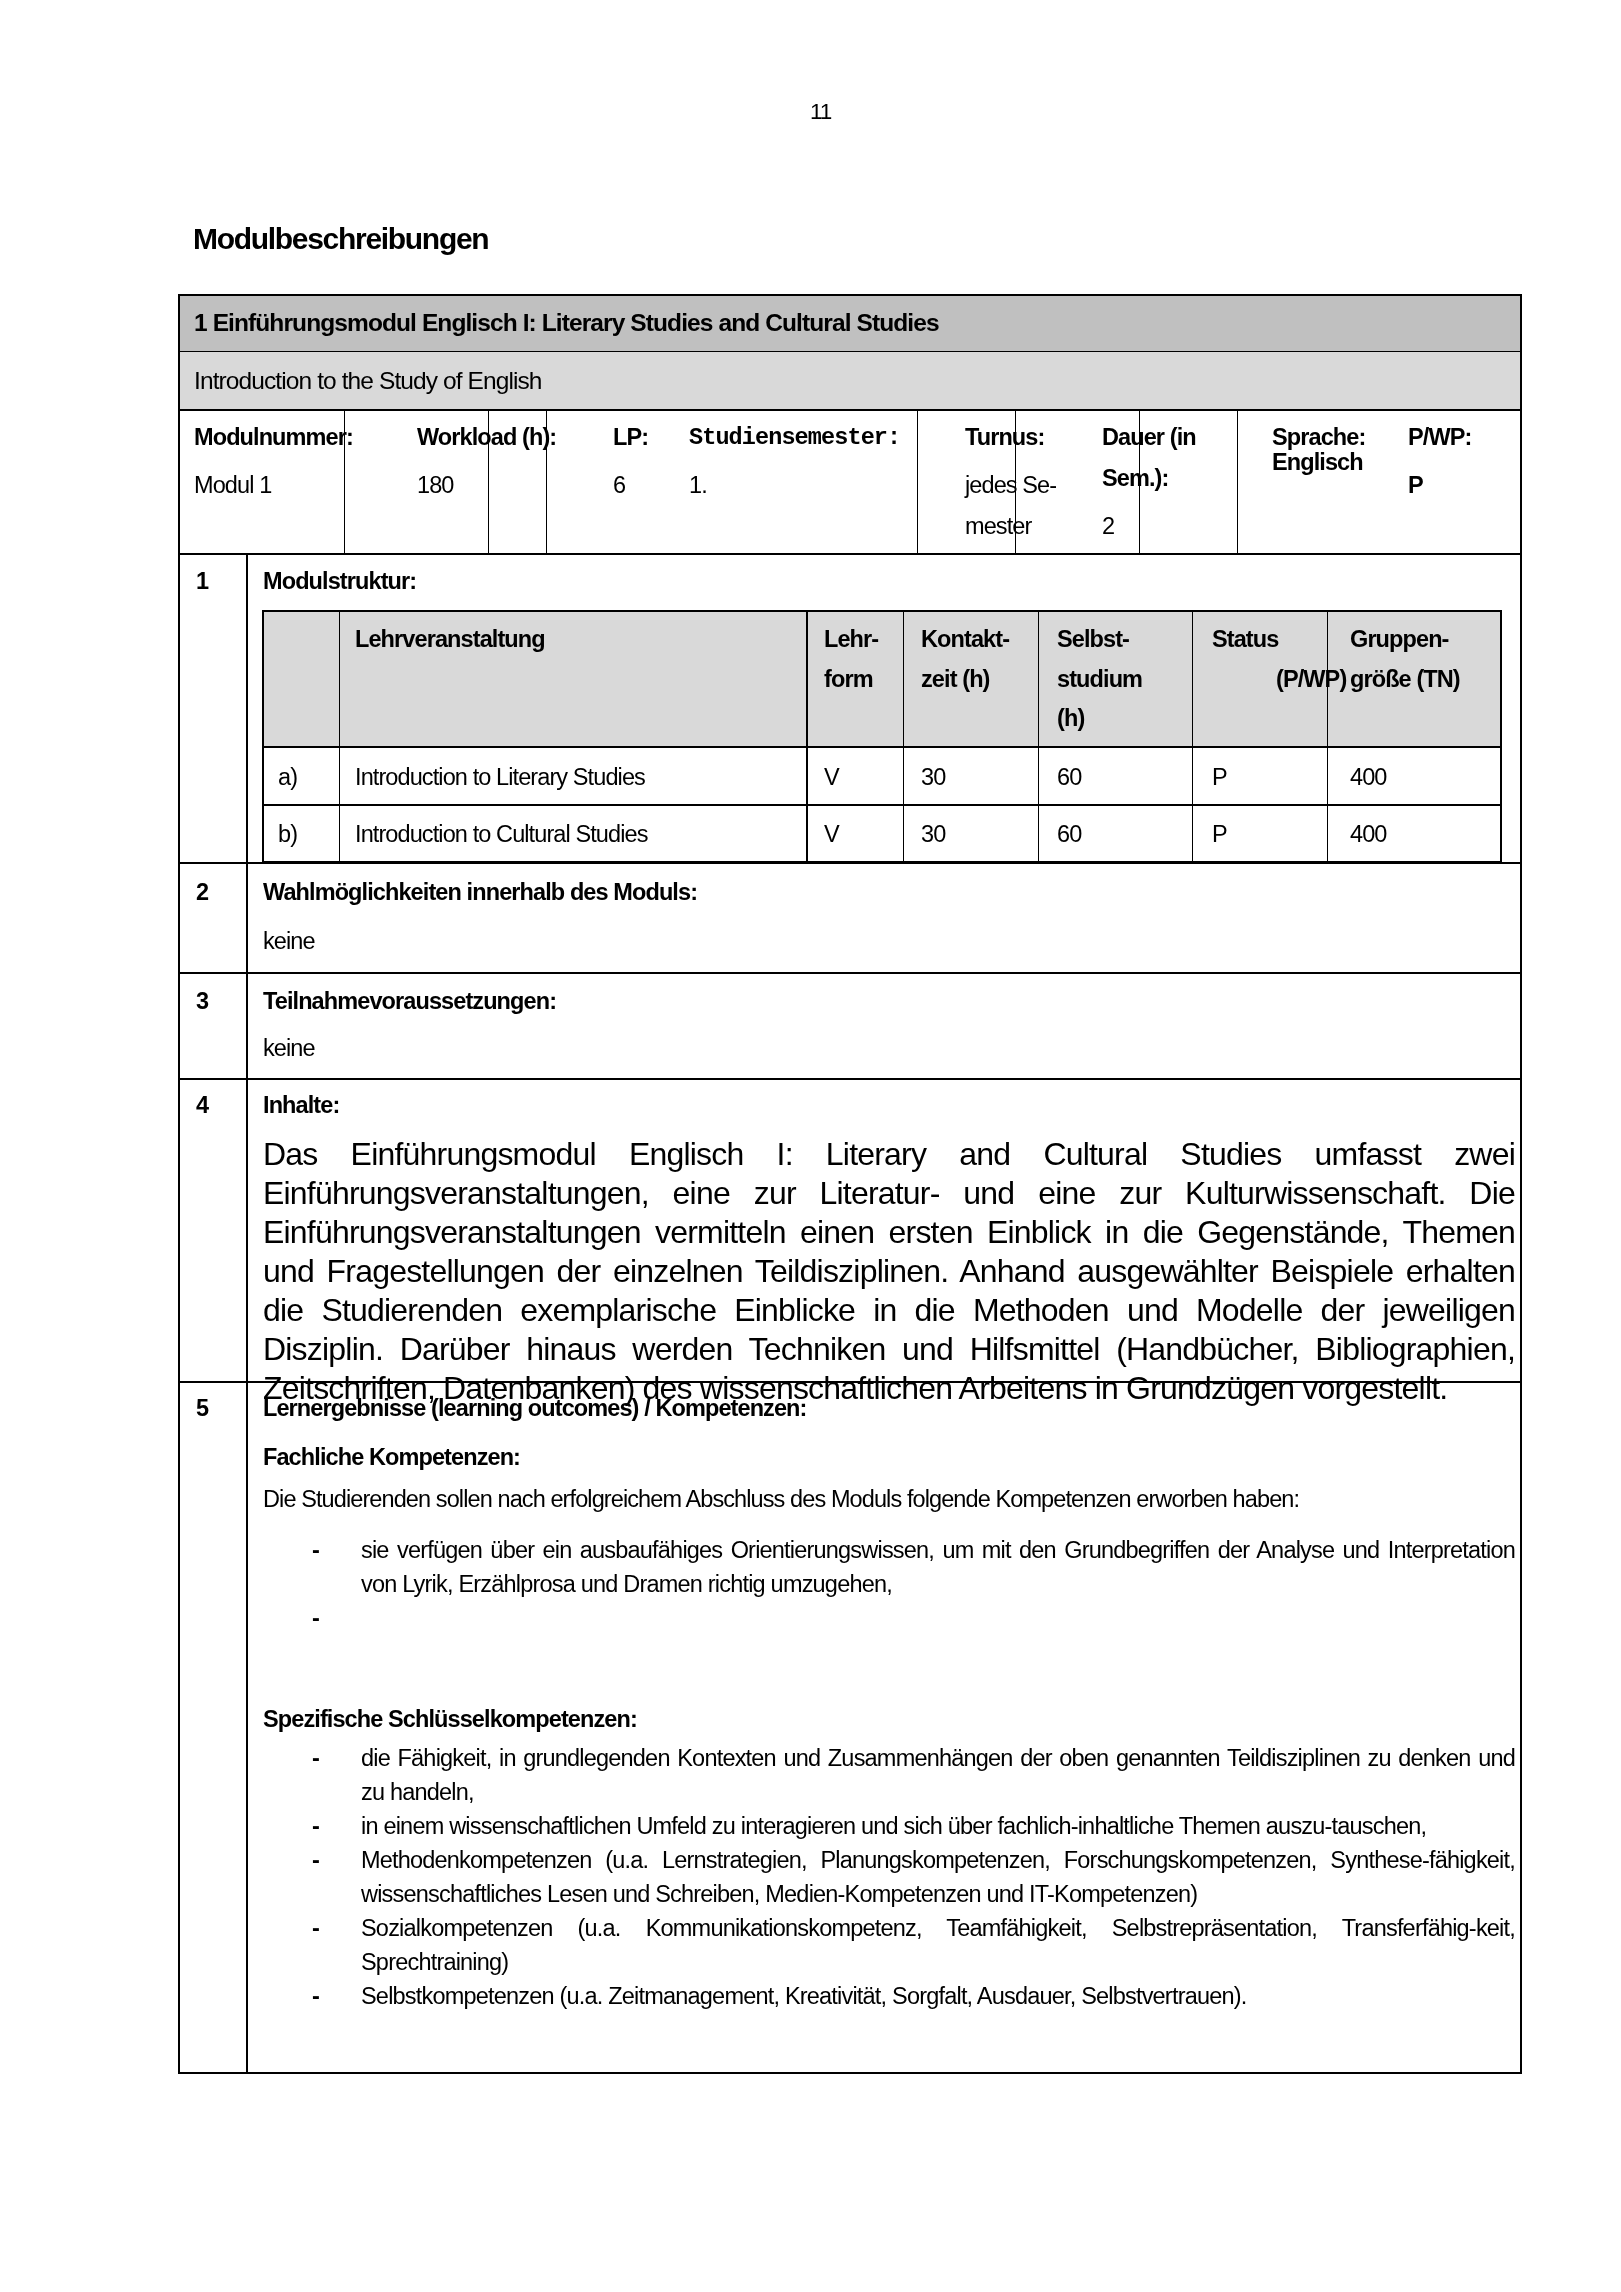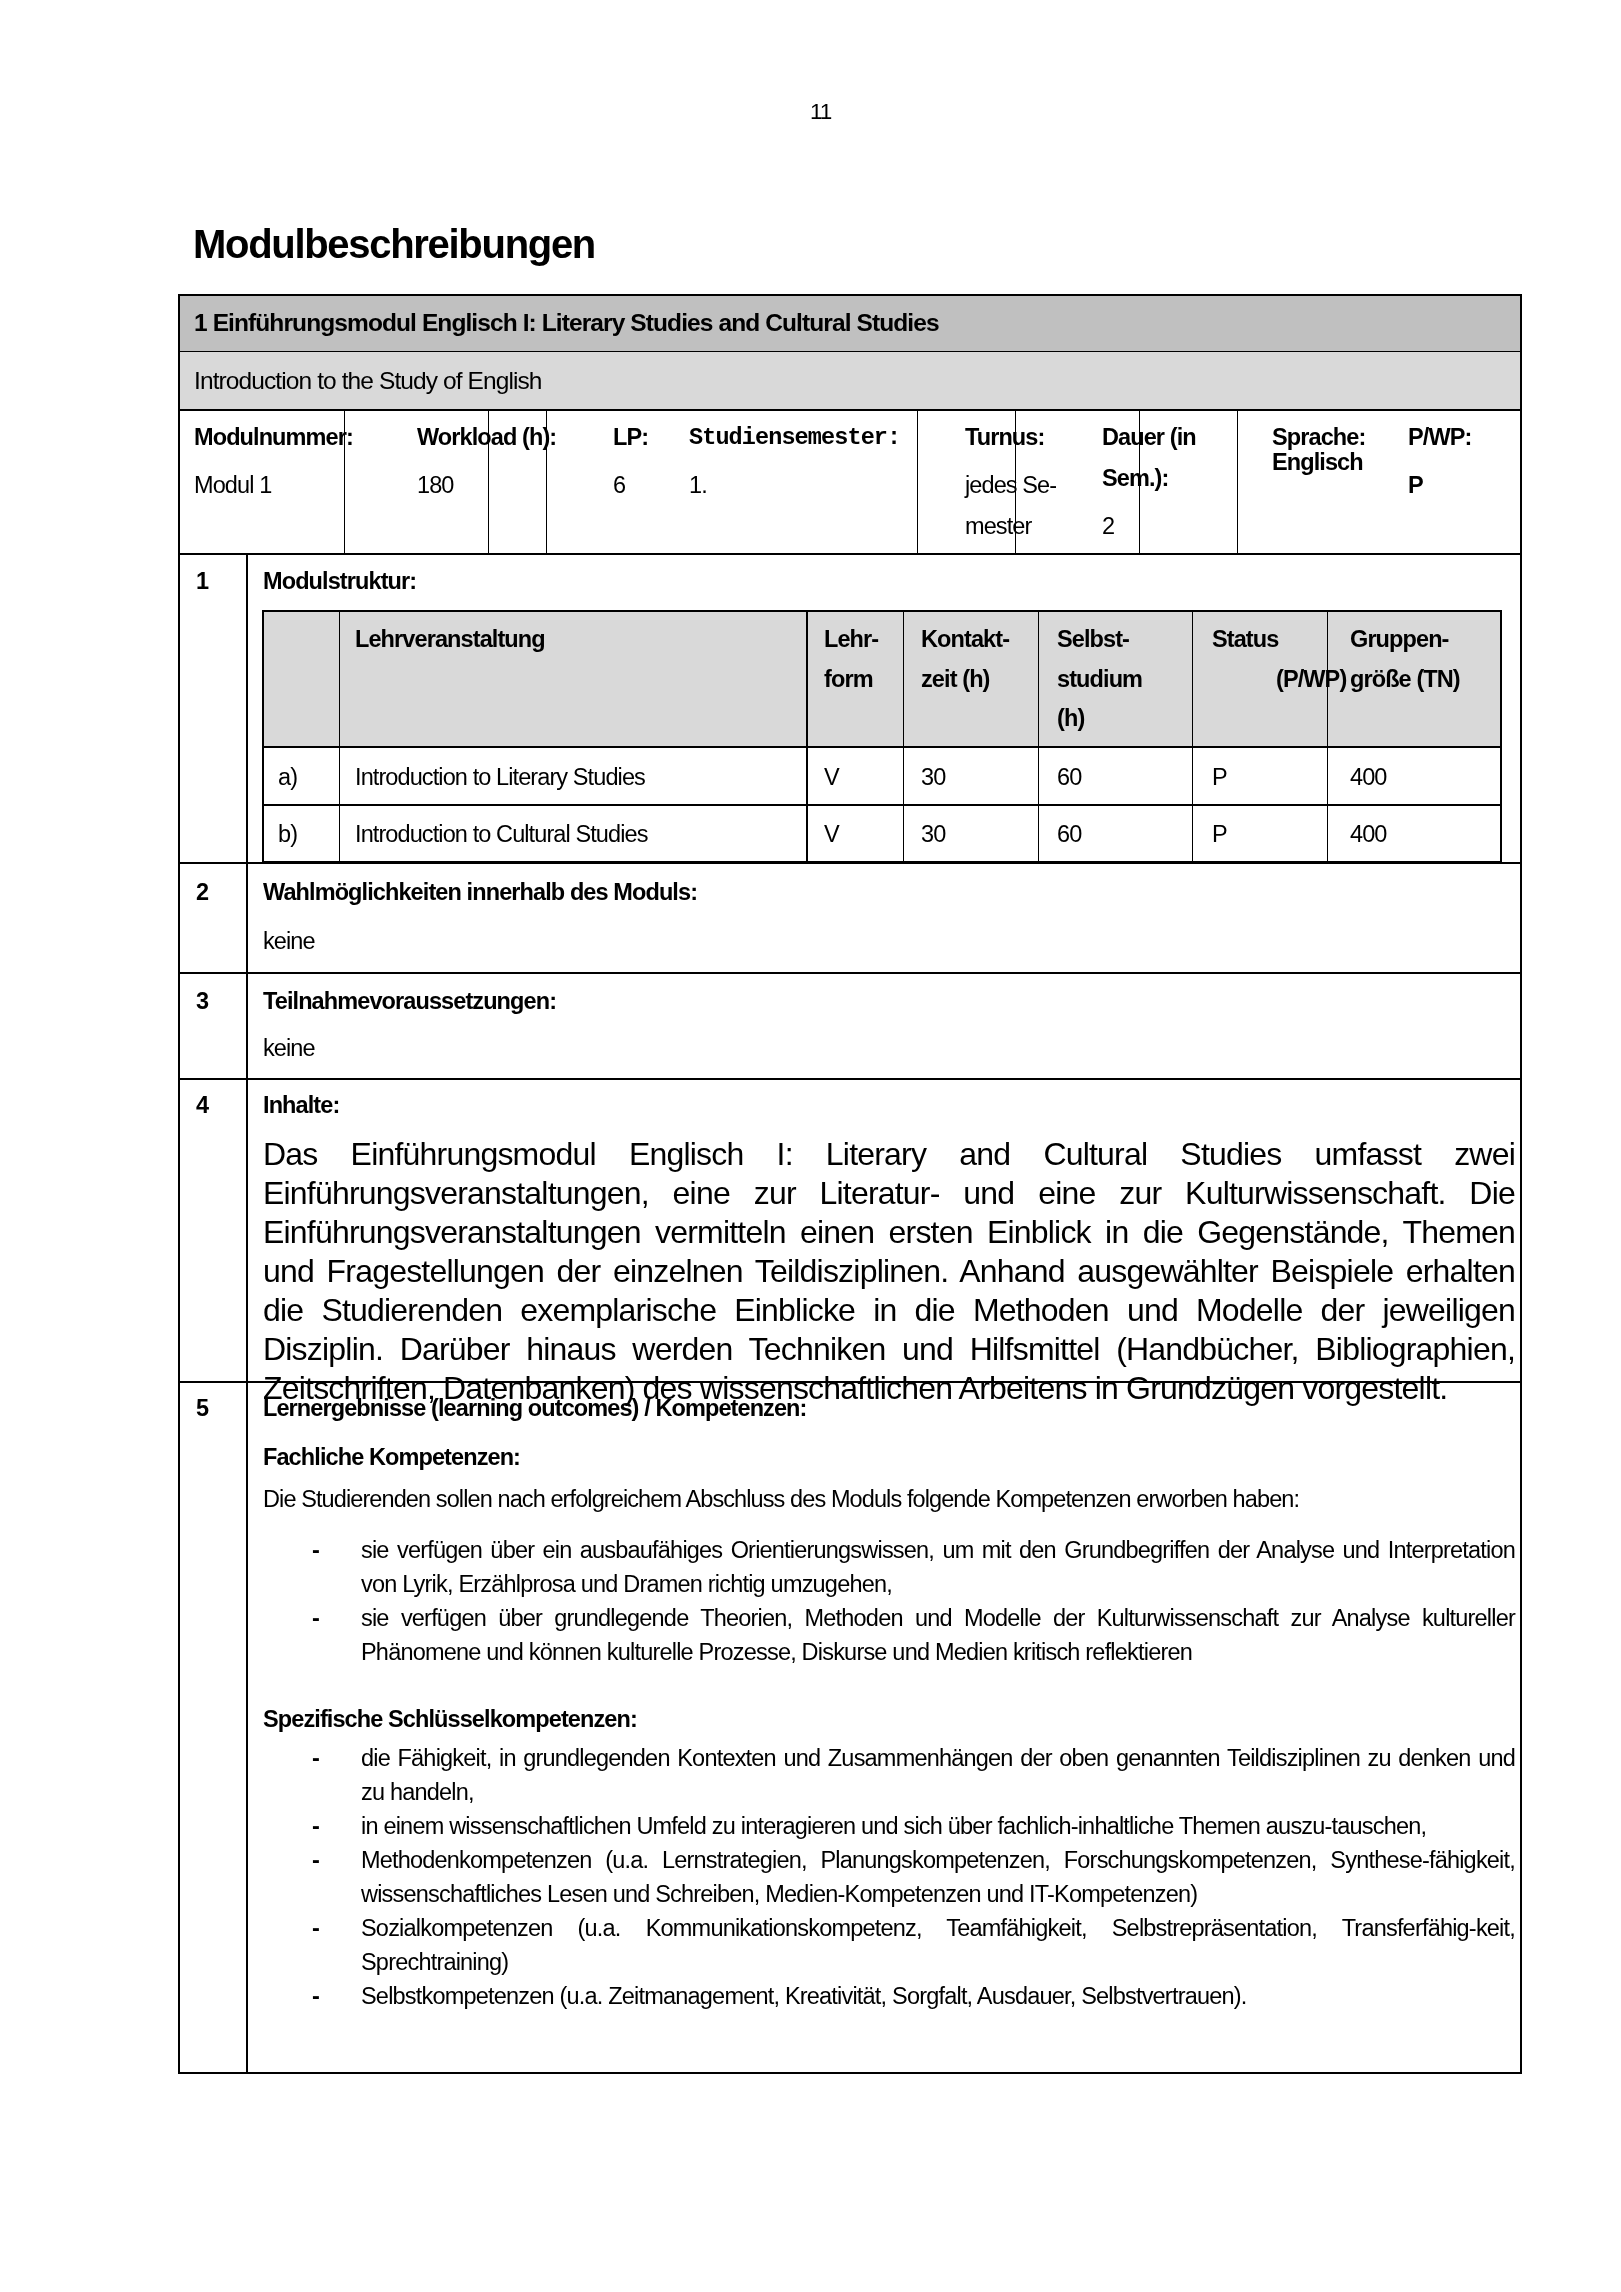--- a/index.html
+++ b/index.html
@@ -2,21 +2,21 @@
 <html><head>
 <meta charset="utf-8">
 <style>
   html, body { margin:0; padding:0; background:#ffffff; }
   body { width:1621px; height:2293px; position:relative; overflow:hidden;
          font-family:"Liberation Sans", sans-serif; color:#000; }
   .abs { position:absolute; }
   .t { font-size:23.5px; letter-spacing:-0.9px; line-height:27.4px; white-space:nowrap; }
   .b { font-weight:bold; }
   .page-num { left:810px; top:99px; font-size:22.5px; letter-spacing:-1px; }
-  .heading { left:193px; top:222px; font-size:40px; font-weight:bold; letter-spacing:-1.3px; }
+  .heading { left:193px; top:222px; font-size:30px; font-weight:bold; letter-spacing:-1.3px; }
 
   .box { position:absolute; box-sizing:border-box; }
   .line-h { position:absolute; height:0; border-top:2px solid #000; }
   .line-v { position:absolute; width:0; border-left:2px solid #000; }
   .thin-h { position:absolute; height:0; border-top:1.5px solid #000; }
   .thin-v { position:absolute; width:0; border-left:1.5px solid #000; }
 
   .para { position:absolute; font-size:32px; letter-spacing:-0.8px; line-height:39px;
           text-align:justify; text-align-last:left; }
   .blist { position:absolute; margin:0; padding:0; list-style:none; }
@@ -121,21 +121,21 @@
   <div class="abs t b" style="left:263px; top:1092px;">Inhalte:</div>
   <div class="para" style="left:263px; top:1135px; width:1252px;">Das Einführungsmodul Englisch I: Literary and Cultural Studies umfasst zwei Einführungsveranstaltungen, eine zur Literatur- und eine zur Kulturwissenschaft. Die Einführungsveranstaltungen vermitteln einen ersten Einblick in die Gegenstände, Themen und Fragestellungen der einzelnen Teildisziplinen. Anhand ausgewählter Beispiele erhalten die Studierenden exemplarische Einblicke in die Methoden und Modelle der jeweiligen Disziplin. Darüber hinaus werden Techniken und Hilfsmittel (Handbücher, Bibliographien, Zeitschriften, Datenbanken) des wissenschaftlichen Arbeitens in Grundzügen vorgestellt.</div>
 
   <div class="abs t b" style="left:196px; top:1395px;">5</div>
   <div class="abs t b" style="left:263px; top:1395px;">Lernergebnisse (learning outcomes) / Kompetenzen:</div>
   <div class="abs t b" style="left:263px; top:1444px;">Fachliche Kompetenzen:</div>
   <div class="abs t" style="left:263px; top:1486px;">Die Studierenden sollen nach erfolgreichem Abschluss des Moduls folgende Kompetenzen erworben haben:</div>
 
   <ul class="blist" style="left:263px; top:1533px; width:1252px;">
     <li><span class="dash">-</span><span>sie verfügen über ein ausbaufähiges Orientierungswissen, um mit den Grundbegriffen der Analyse und Interpretation von Lyrik, Erzählprosa und Dramen richtig umzugehen,</span></li>
-    <li><span class="dash">-</span><span>sie verfügen über grundlegende Theorien, Methoden und Modelle der Kulturwissenschaft zur Analyse kultureller Phänomene und können kulturelle Prozesse, Diskurse und Medien kritisch reflektieren</span></li>
+    <li><span class="dash">-</span></li>
   </ul>
 
   <div class="abs t b" style="left:263px; top:1706px;">Spezifische Schlüsselkompetenzen:</div>
 
   <ul class="blist" style="left:263px; top:1741px; width:1252px;">
     <li><span class="dash">-</span><span>die Fähigkeit, in grundlegenden Kontexten und Zusammenhängen der oben genannten Teildisziplinen zu denken und zu handeln,</span></li>
     <li><span class="dash">-</span><span>in einem wissenschaftlichen Umfeld zu interagieren und sich über fachlich-inhaltliche Themen auszu-tauschen,</span></li>
     <li><span class="dash">-</span><span>Methodenkompetenzen (u.a. Lernstrategien, Planungskompetenzen, Forschungskompetenzen, Synthese-fähigkeit, wissenschaftliches Lesen und Schreiben, Medien-Kompetenzen und IT-Kompetenzen)</span></li>
     <li><span class="dash">-</span><span>Sozialkompetenzen (u.a. Kommunikationskompetenz, Teamfähigkeit, Selbstrepräsentation, Transferfähig-keit, Sprechtraining)</span></li>
     <li><span class="dash">-</span><span>Selbstkompetenzen (u.a. Zeitmanagement, Kreativität, Sorgfalt, Ausdauer, Selbstvertrauen).</span></li>

